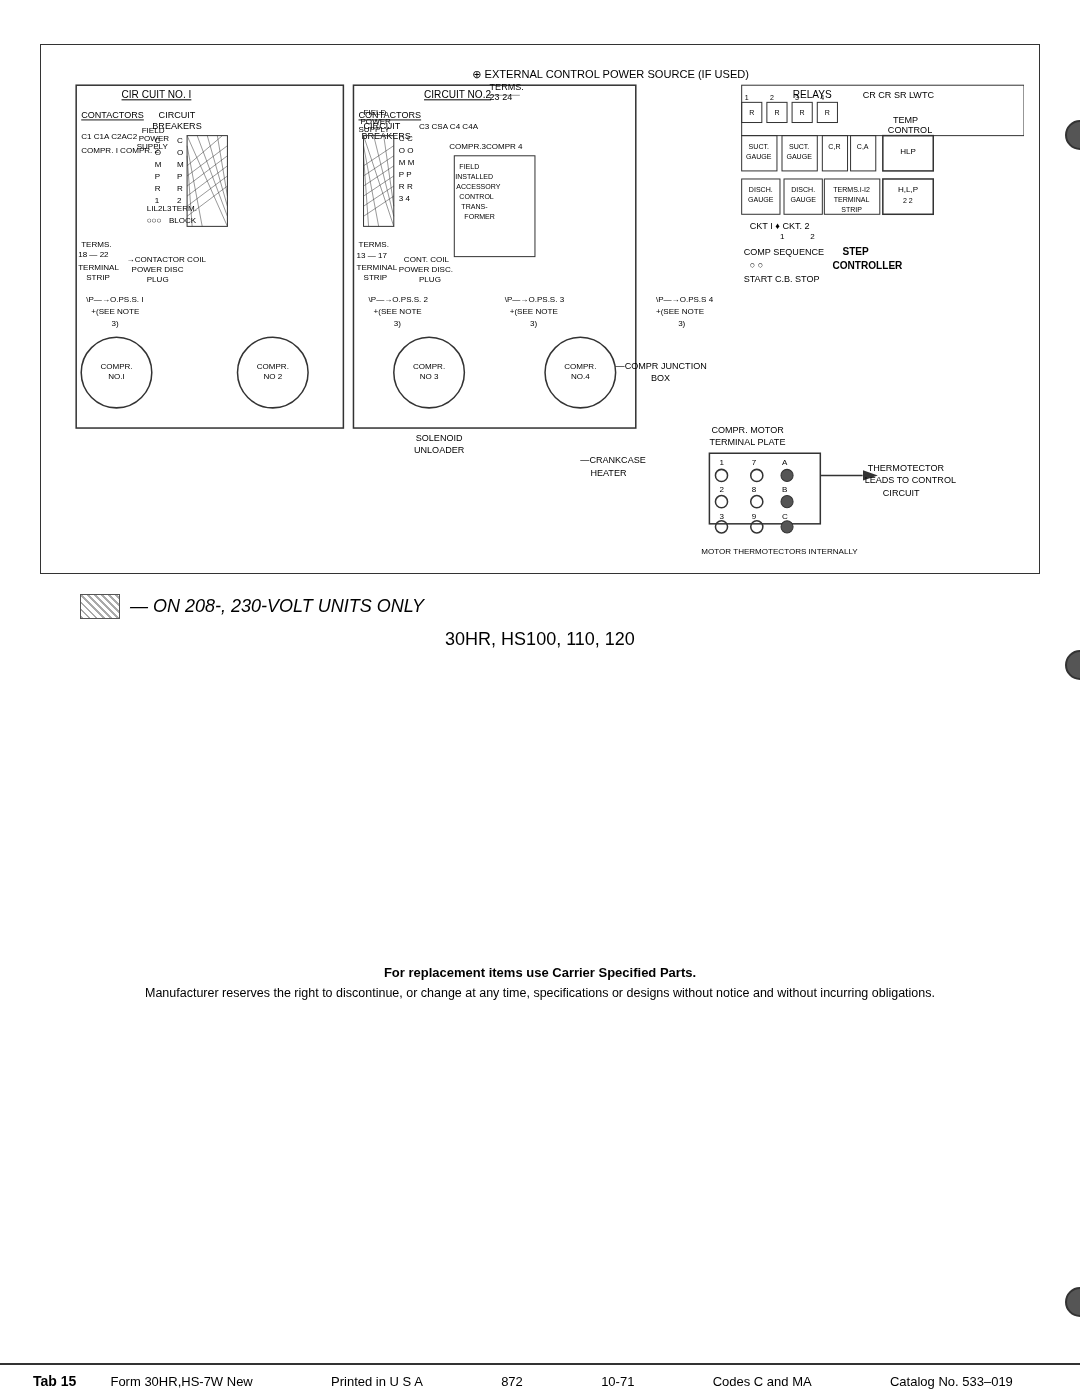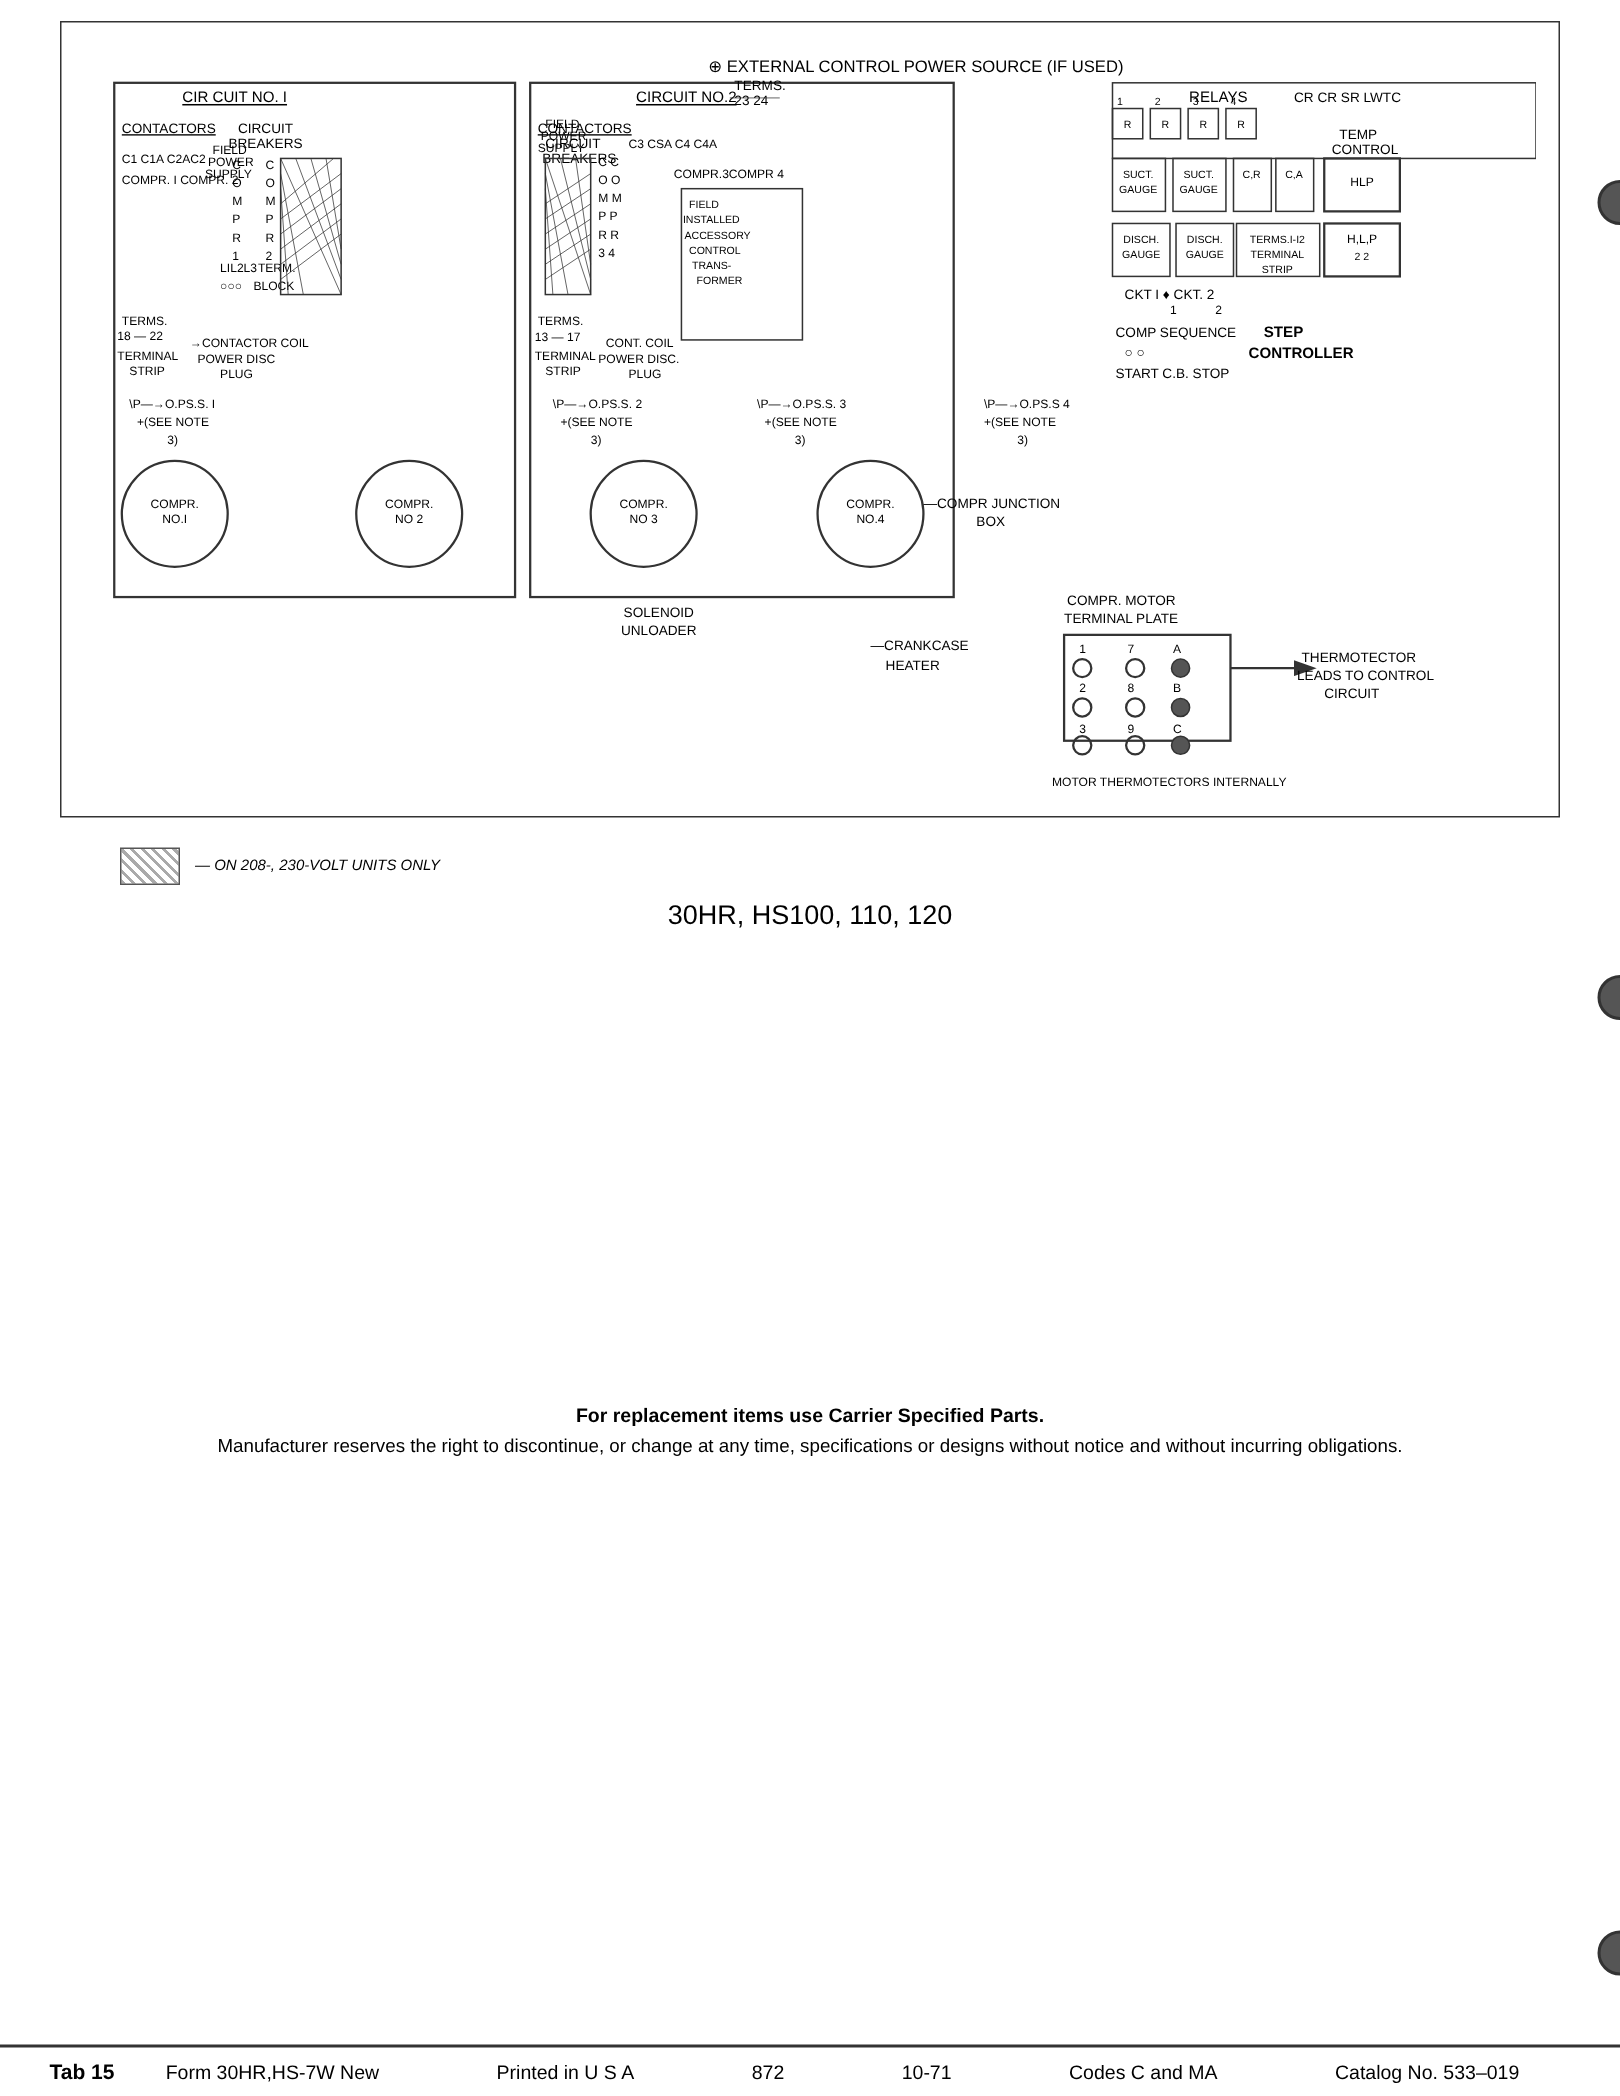--- a/index.html
+++ b/index.html
@@ -16,21 +16,21 @@
       width: 1080px;
       min-height: 1397px;
       background: #fff;
       position: relative;
       display: flex;
       flex-direction: column;
     }
 
     .main-content {
       flex: 1;
-      padding: 14px 40px 20px 40px;
+      padding: 44px 40px 20px 40px;
       position: relative;
     }
 
     
     .diagram-area {
       width: 100%;
       border: 1px solid #333;
       margin-bottom: 20px;
       position: relative;
       background: #fff;
@@ -54,21 +54,21 @@
         #aaa,
         #aaa 2px,
         #fff 2px,
         #fff 5px
       );
       border: 1px solid #555;
       flex-shrink: 0;
     }
 
     .legend-text {
-      font-size: 10px;
+      font-size: 18px;
       font-style: italic;
     }
 
     
     .model-number {
       text-align: center;
       font-size: 18px;
       margin: 10px 0 5px 0;
     }
 

